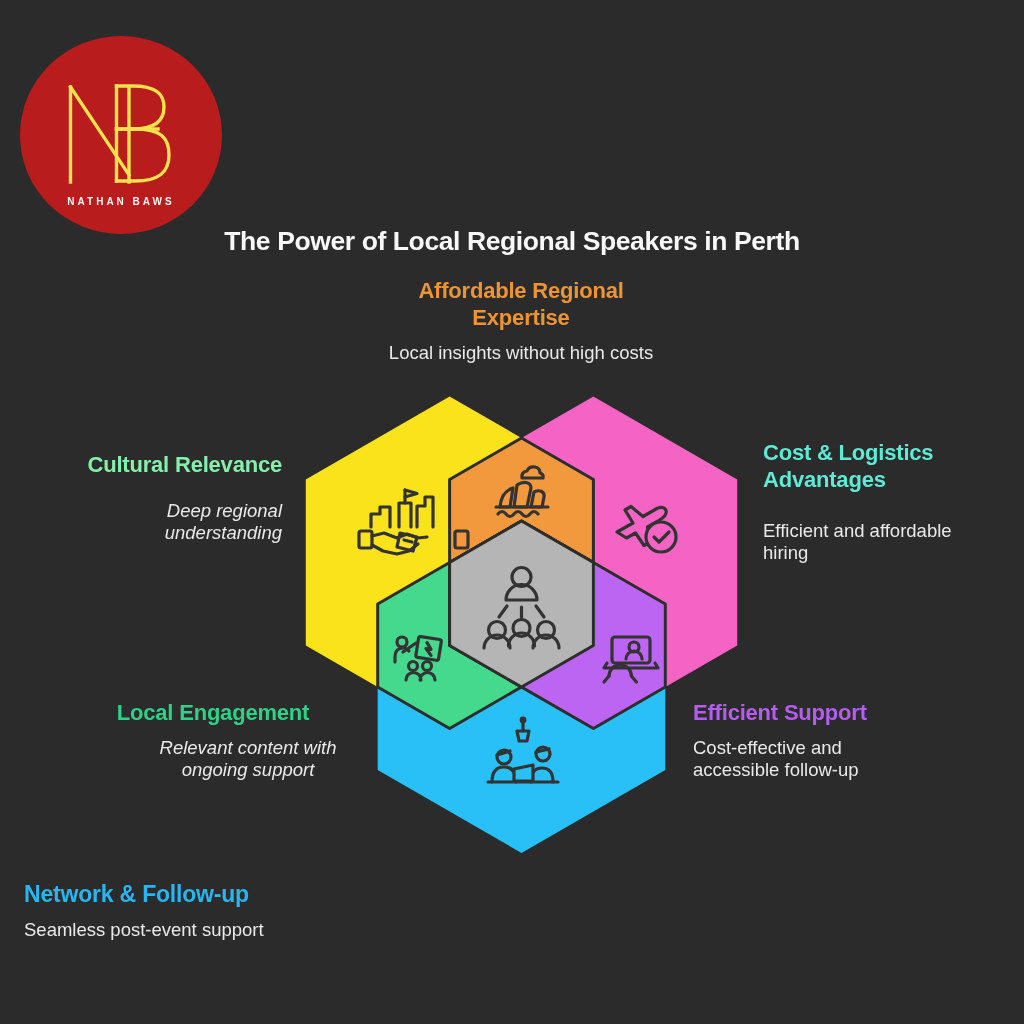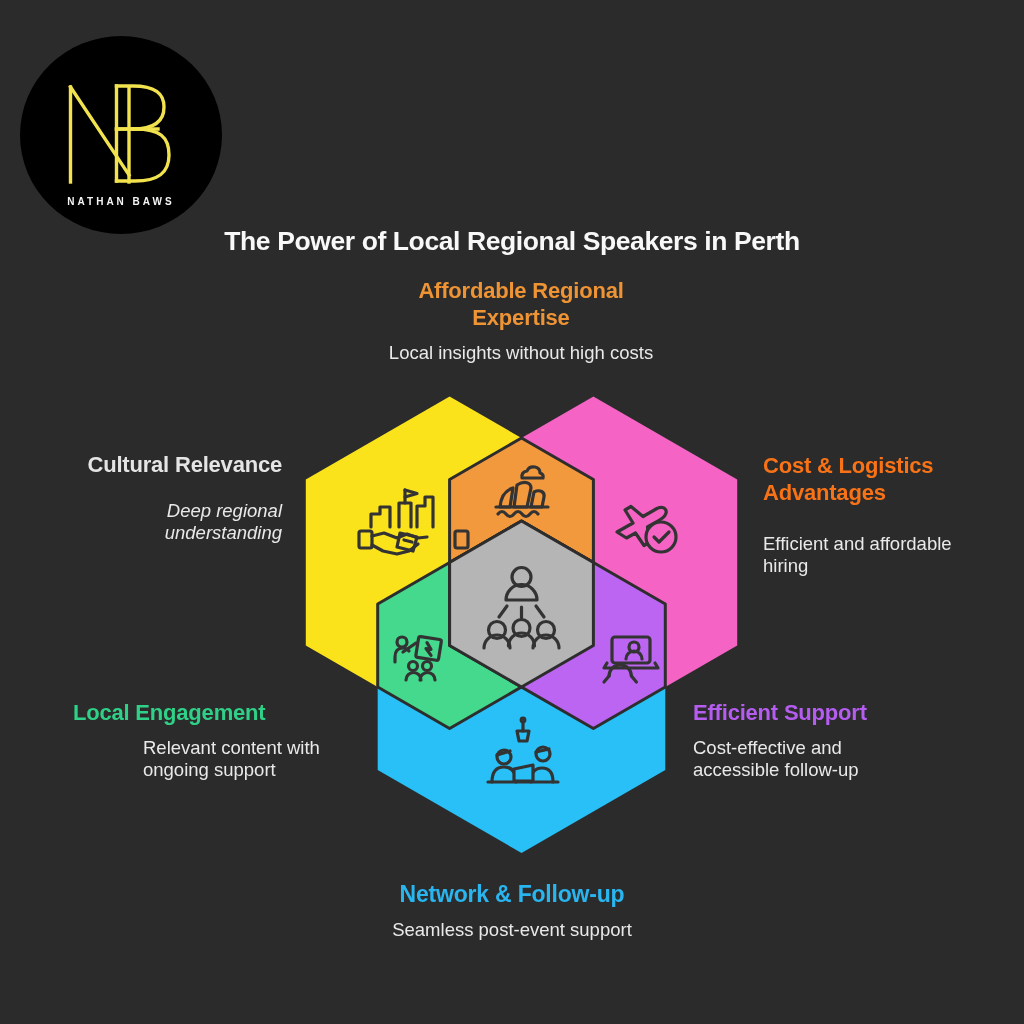--- a/index.html
+++ b/index.html
@@ -1,42 +1,42 @@
 <!DOCTYPE html>
 <html><head>
 <meta charset="utf-8">
 <style>
   html,body{margin:0;padding:0;background:#2b2b2b;}
   .stage{position:relative;width:1024px;height:1024px;background:#2b2b2b;overflow:hidden;
          font-family:"Liberation Sans", sans-serif;}
   
   .logo{position:absolute;left:20px;top:36px;width:202px;height:198px;border-radius:50%;
-        background:#000000;}
+        background:#b91c1c;}
   .logo svg{position:absolute;left:50%;top:44px;transform:translateX(-50%);}
   .brand{position:absolute;top:160px;left:0;width:100%;text-align:center;color:#f5f5f5;
          font-size:10px;font-weight:bold;letter-spacing:3px;}
   
   .page-title{position:absolute;left:0;right:0;top:226px;margin:0;text-align:center;
               color:#f8f8f8;font-size:26.5px;font-weight:bold;letter-spacing:-0.4px;}
   
   .diagram{position:absolute;left:0;top:0;width:1024px;height:1024px;}
   
   .sec{position:absolute;}
   .sec-title{font-size:22px;font-weight:bold;line-height:27px;letter-spacing:-0.2px;}
   .sec-desc{font-size:18.5px;line-height:22px;color:#e9e9e9;margin-top:11px;}
   .sec-affordable{left:321px;top:277px;width:400px;text-align:center;}
   .sec-affordable .sec-title{width:250px;margin:0 auto;}
   .sec-cultural{right:742px;top:451px;width:280px;text-align:right;}
   .sec-cultural .sec-desc{width:190px;margin-left:auto;margin-top:22px;font-style:italic;}
   .sec-cost{left:763px;top:439px;width:235px;text-align:left;}
   .sec-cost .sec-desc{margin-top:27px;}
-  .sec-local{right:671px;top:699px;width:280px;text-align:left;}
-  .sec-local .sec-desc{width:210px;margin-left:auto;}
+  .sec-local{right:671px;top:699px;width:280px;text-align:center;}
+  .sec-local .sec-desc{width:210px;margin-left:auto;font-style:italic;}
   .sec-efficient{left:693px;top:699px;width:235px;text-align:left;}
-  .sec-network{left:0;right:0;top:881px;text-align:center;}
+  .sec-network{left:0;right:0;top:881px;text-align:left;padding-left:24px;}
   .sec-network .sec-title{font-size:23px;}
   .sec-network .sec-desc{}
 </style>
 </head>
 <body>
 
 <div class="stage">
 
   <div class="logo">
     <svg width="112" height="106" viewBox="72 86 112 106">
@@ -152,26 +152,26 @@
       </g>
     </g>
   </svg>
 
   <div class="sec sec-affordable">
     <div class="sec-title" style="color: rgb(238, 148, 52);">Affordable Regional Expertise</div>
     <div class="sec-desc">Local insights without high costs</div>
   </div>
 
   <div class="sec sec-cultural">
-    <div class="sec-title" style="color: #e5e5e5;">Cultural Relevance</div>
+    <div class="sec-title" style="color: #86efac;">Cultural Relevance</div>
     <div class="sec-desc">Deep regional understanding</div>
   </div>
 
   <div class="sec sec-cost">
-    <div class="sec-title" style="color: #f97316; margin-top: 13px;">Cost &amp; Logistics Advantages</div>
+    <div class="sec-title" style="color: #5eead4;">Cost &amp; Logistics Advantages</div>
     <div class="sec-desc">Efficient and affordable hiring</div>
   </div>
 
   <div class="sec sec-local">
     <div class="sec-title" style="color: rgb(47, 208, 135);">Local Engagement</div>
     <div class="sec-desc">Relevant content with ongoing support</div>
   </div>
 
   <div class="sec sec-efficient">
     <div class="sec-title" style="color: rgb(181, 92, 241);">Efficient Support</div>

